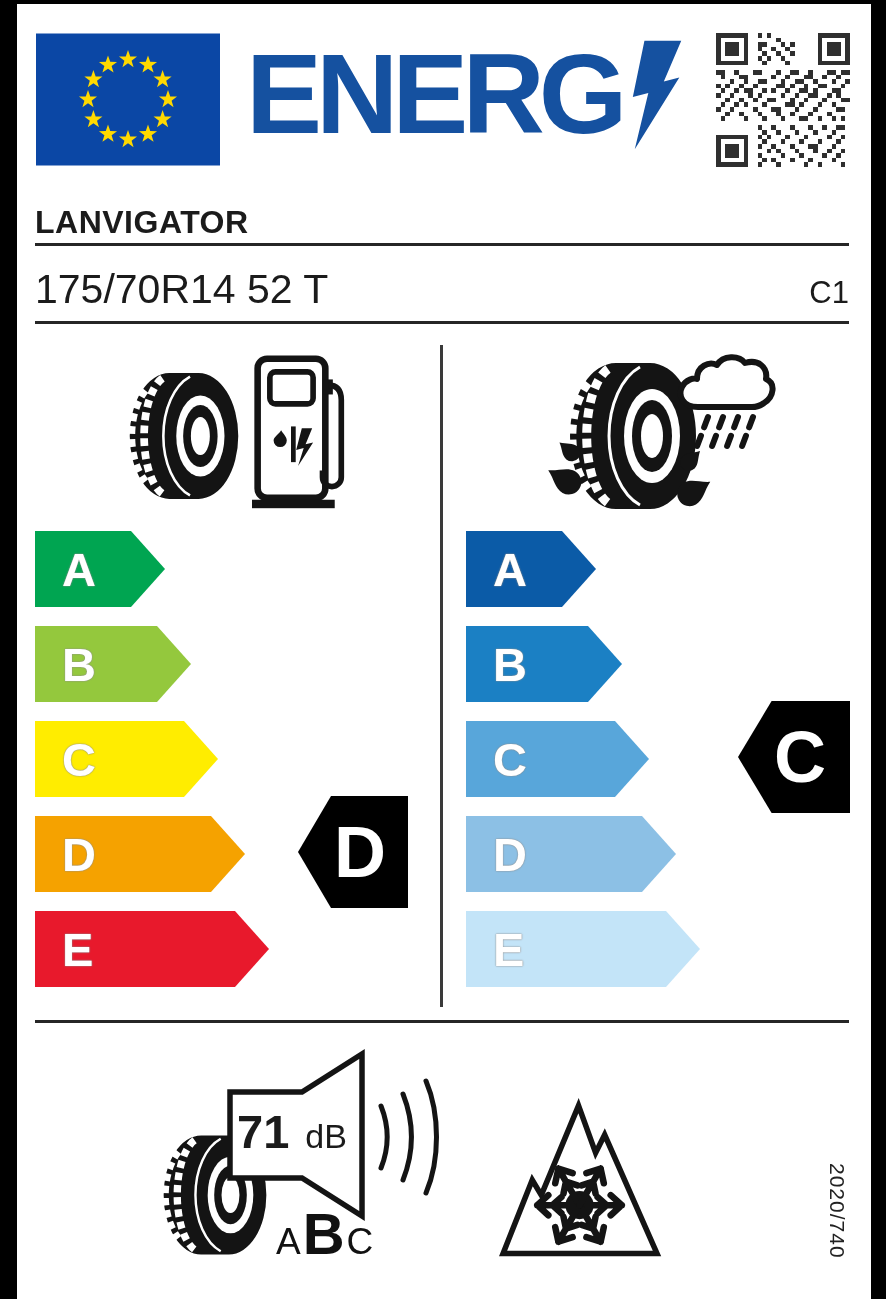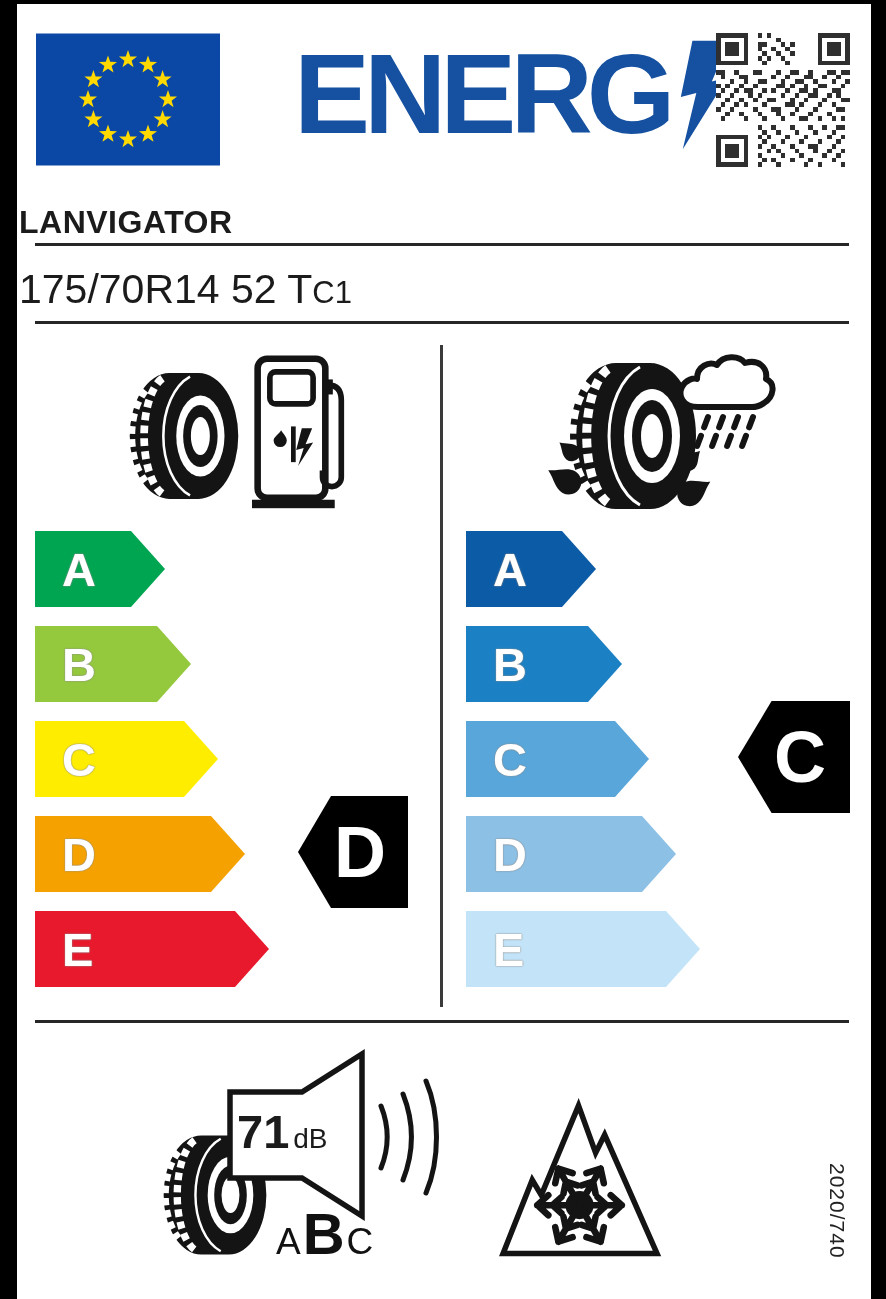--- a/index.html
+++ b/index.html
@@ -11,22 +11,22 @@
   .topline{position:absolute;top:0;left:0;right:0;height:4px;background:#000}
 
   
   .flag{position:absolute;left:36px;top:33px;width:184px;height:133px}
   .energ{position:absolute;left:246px;top:38px;height:118px;display:flex;align-items:flex-start;
          font-weight:bold;font-size:114px;line-height:0.98;letter-spacing:-6px}
   .energ .bolt{width:62px;height:110px;margin-left:6px;margin-top:2px}
   .qr{position:absolute;left:716px;top:33px;width:134px;height:134px}
 
   
-  .brand-row,.size-row{position:absolute;left:19px;right:37px;display:flex;
-         align-items:baseline}
+  .brand-row,.size-row{position:absolute;left:35px;right:37px;display:flex;
+         justify-content:space-between;align-items:baseline}
   .brand-row{top:204px}
   .brand{font-size:32px;font-weight:bold;letter-spacing:.5px}
   .code{font-size:31px}
   .size-row{top:266px}
   .size{font-size:41px}
   .tclass{font-size:31px}
   .rule{position:absolute;left:35px;right:37px;height:3px;background:#262626}
   .r1{top:243px}.r2{top:321px}.r3{top:1020px}
   .vdivider{position:absolute;left:440px;top:345px;width:3px;height:662px;background:#3a3a3a}
 
@@ -52,23 +52,23 @@
   .indicator{position:absolute;background:#000;display:flex;align-items:center;
          padding-left:36px;box-sizing:border-box;
          clip-path:polygon(30% 0,100% 0,100% 100%,30% 100%,0 50%)}
   .indicator span{color:#fff;font-weight:bold;font-size:72px}
   .ind-fuel{left:298px;top:796px;width:110px;height:112px}
   .ind-wet{left:738px;top:701px;width:112px;height:112px}
 
   
   .noise-tire{position:absolute;left:162px;top:1124px;width:106px;height:142px}
   .speaker{position:absolute;left:225px;top:1044px;width:240px;height:186px}
-  .db{position:absolute;left:237px;top:1104px;display:flex;align-items:baseline;gap:4px}
+  .db{position:absolute;left:237px;top:1104px;display:flex;align-items:baseline;gap:16px}
   .dbnum{font-size:47px;font-weight:bold}
-  .dbunit{font-size:28px}
+  .dbunit{font-size:34px}
   .abc{position:absolute;left:276px;top:1200px;display:flex;align-items:baseline;gap:2px}
   .nc{font-size:37px;color:#111}
   .nc.sel{font-size:58px;font-weight:bold}
   .mountain{position:absolute;left:487px;top:1090px;width:176px;height:172px}
   .reg{position:absolute;left:849px;top:1163px;font-size:21px;color:#222;white-space:nowrap;
        transform:rotate(90deg);transform-origin:top left;letter-spacing:1px}
   .defs{position:absolute;width:0;height:0;overflow:hidden}
 </style>
 </head>
 <body>
@@ -104,21 +104,21 @@
     <use href="#star" transform="translate(126.6,86)"></use>
     <use href="#star" transform="translate(112,100.6)"></use>
     <use href="#star" transform="translate(92,106)"></use>
     <use href="#star" transform="translate(72,100.6)"></use>
     <use href="#star" transform="translate(57.4,86)"></use>
     <use href="#star" transform="translate(52,66)"></use>
     <use href="#star" transform="translate(57.4,46)"></use>
     <use href="#star" transform="translate(72,31.4)"></use>
   </svg>
 
-  <div class="energ" style="color: rgb(21, 81, 160); margin-left: 48px;">
+  <div class="energ" style="color: rgb(21, 81, 160);">
     <span>ENERG</span>
     <svg class="bolt" viewBox="0 0 64 112">
       <polygon points="18,0 56,0 38,42 54,38 8,112 22,54 6,58" fill="#1551a0"></polygon>
     </svg>
   </div>
 
   <svg class="qr" viewBox="0 0 29 29" shape-rendering="crispEdges">
     <rect width="29" height="29" fill="#fff"></rect>
     <g fill="#2f2f2f">
       <rect x="0" y="0" width="7" height="7"></rect>

